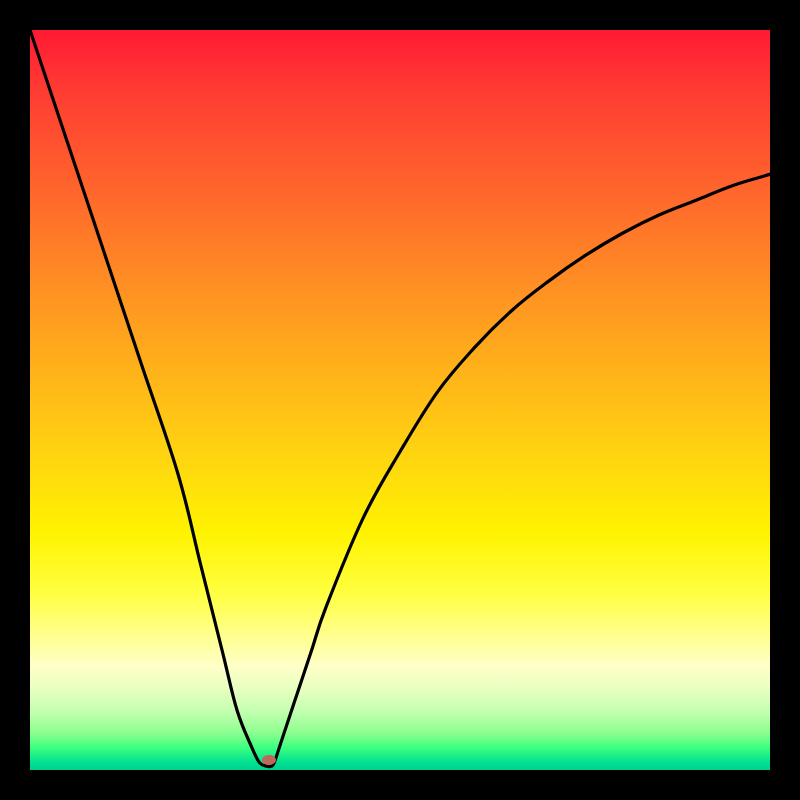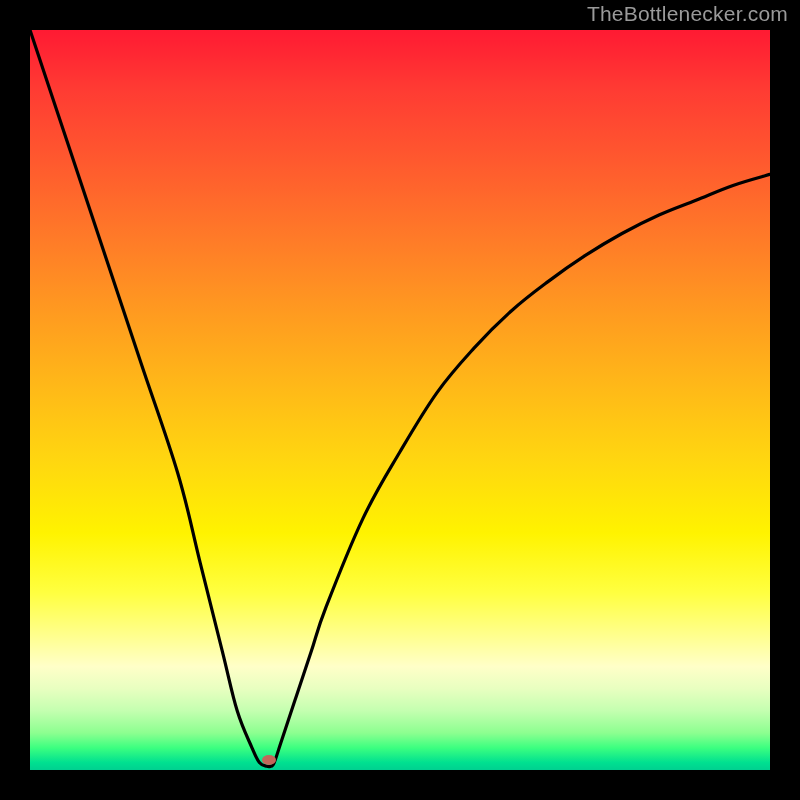--- a/index.html
+++ b/index.html
@@ -73,14 +73,13 @@
 
 <div class="frame">
   <div class="plot-area"></div>
 
   <svg class="curve" viewBox="0 0 740 740" preserveAspectRatio="none">
     <path id="curve-path" fill="none" stroke="#000" stroke-width="3.2" stroke-linejoin="round" stroke-linecap="round" d="M 0 0 C 6.66 19.98, 23.68 71.03999999999999, 37 111 C 50.32 150.96, 60.68 182.04000000000002, 74 222 C 87.32 261.96, 97.68 293.03999999999996, 111 332.99999999999994 C 124.32 372.9599999999999, 137.344 408.036, 148 444 C 158.656 479.964, 162.20800000000003 500.83199999999994, 170.20000000000002 532.8 C 178.192 564.7679999999999, 185.74 594.96, 192.4 621.6 C 199.06 648.24, 201.872 663.4839999999999, 207.20000000000002 680.8 C 212.52800000000002 698.116, 218.004 708.4759999999999, 222 717.8 C 225.996 727.124, 226.736 729.27, 229.4 732.6 C 232.06400000000002 735.9300000000001, 234.80200000000002 735.634, 236.8 736.3 C 238.798 736.9659999999999, 239.168 736.9659999999999, 240.5 736.3 C 241.832 735.634, 242.20200000000003 737.2620000000001, 244.20000000000002 732.6 C 246.198 727.938, 247.60400000000004 722.388, 251.60000000000002 710.4 C 255.596 698.4119999999999, 261.072 681.984, 266.4 666 C 271.72799999999995 650.016, 275.87199999999996 637.5840000000001, 281.2 621.6 C 286.528 605.616, 286.676 601.176, 296 577.2 C 305.324 553.224, 319.68 516.372, 333 488.4 C 346.32 460.428, 356.68 444.444, 370 421.8 C 383.32 399.156, 393.68000000000006 381.24799999999993, 407.00000000000006 362.59999999999997 C 420.32000000000005 343.952, 430.68 332.85200000000003, 444 318.20000000000005 C 457.32 303.54800000000006, 467.68 293.188, 481 281.2 C 494.32 269.212, 504.68 261.59, 518 251.59999999999997 C 531.32 241.60999999999999, 541.68 234.35800000000003, 555 225.70000000000005 C 568.32 217.04200000000006, 578.68 210.82600000000002, 592 203.5 C 605.32 196.17399999999998, 615.68 190.994, 629 185 C 642.32 179.006, 652.68 175.52799999999993, 666 170.19999999999993 C 679.32 164.87199999999993, 689.68 160.06199999999998, 703 155.39999999999998 C 716.32 150.73799999999997, 733.34 146.29799999999994, 740 144.29999999999995"></path>
   </svg>
 
   <div class="dot" id="marker-dot" style="left: 269px; top: 760px;"></div>
 
-  <div class="watermark">TheBottlenecker.com</div>
 </div>
 
 </body></html>

